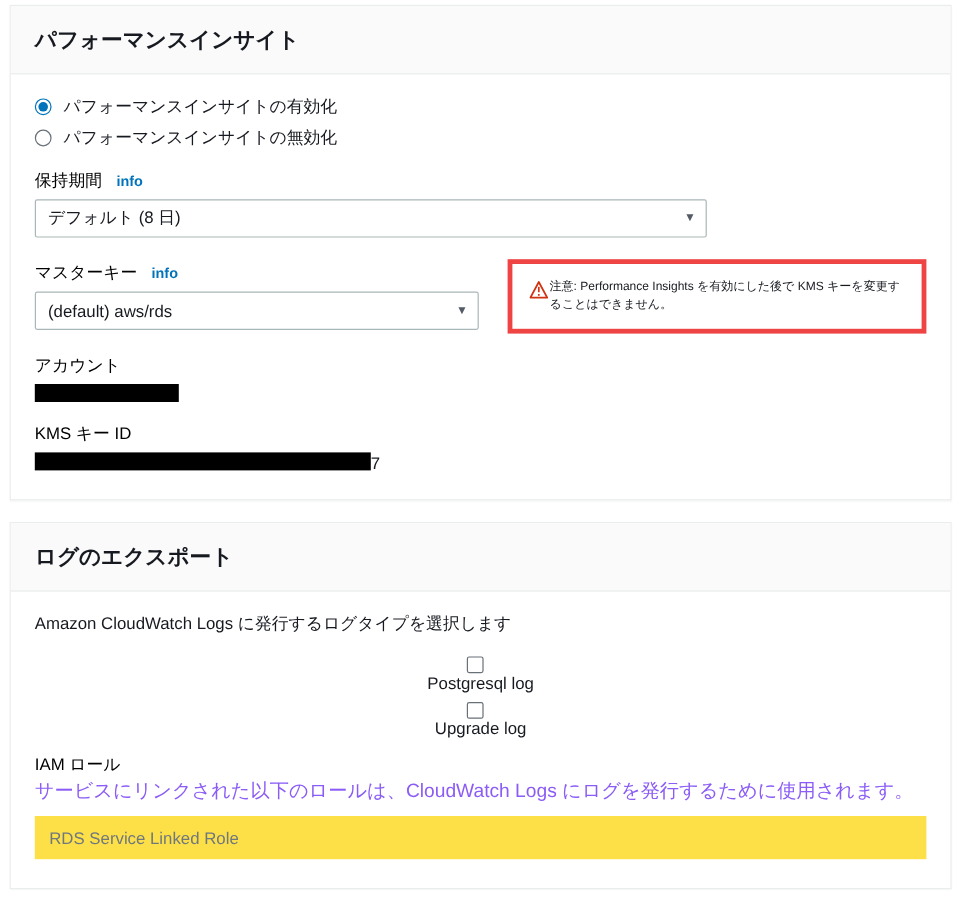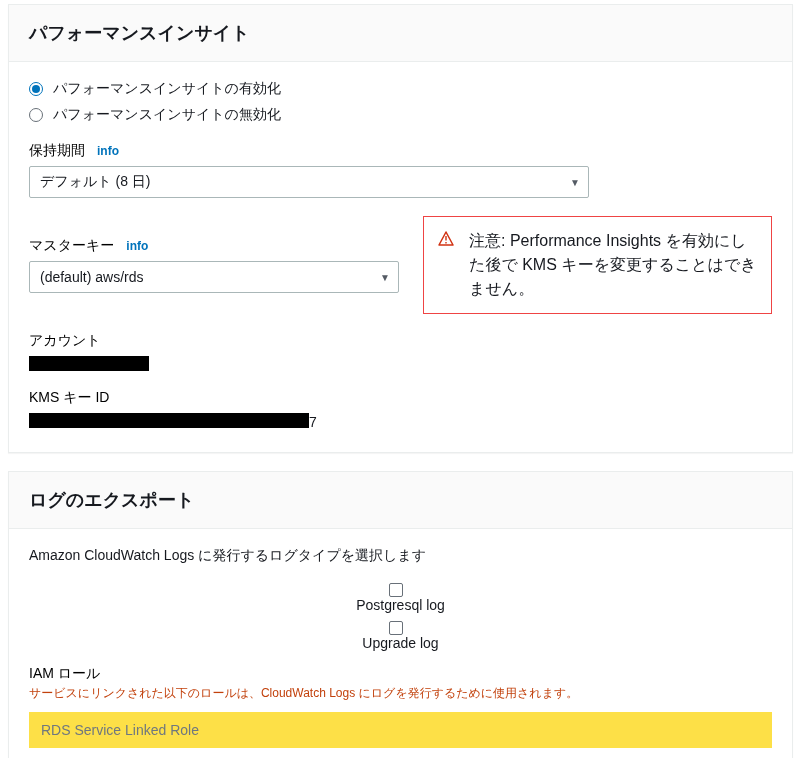--- a/index.html
+++ b/index.html
@@ -93,24 +93,24 @@
   }
   .select.wide { width: 560px; max-width: 100%; }
   .select.med { width: 370px; max-width: 100%; }
 
   
   .two-col {
     display: flex; gap: 24px; align-items: center;
   }
   .warning-box {
     flex: 1;
-    border: 1px solid #ef4444;
+    border: 4px solid #ef4444;
     padding: 12px 14px;
-    display: flex; gap: 15px; align-items: flex-start;
-    font-size: 16px;
+    display: flex; gap: 1px; align-items: flex-start;
+    font-size: 10px;
   }
   .warn-icon {
     width: 16px; height: 16px; flex: 0 0 auto;
     margin-top: 2px;
   }
   .warn-text { line-height: 1.5; }
 
   
   .redacted {
     background: #000000;
@@ -131,21 +131,21 @@
   }
   .checkbox {
     width: 14px; height: 14px;
     border: 1px solid #687078;
     border-radius: 2px;
     margin-right: 10px;
     flex: 0 0 auto;
     background: #fff;
   }
   .helper-text {
-    font-size: 12px; color: #c2410c; margin-top: 2px; margin-bottom: 10px;
+    font-size: 16px; color: #8b5cf6; margin-top: 2px; margin-bottom: 10px;
   }
   .role-box {
     background: #fde047;
     color: #6f777f;
     padding: 10px 12px;
     font-size: 14px;
     width: 100%;
   }
 </style>
 </head>

